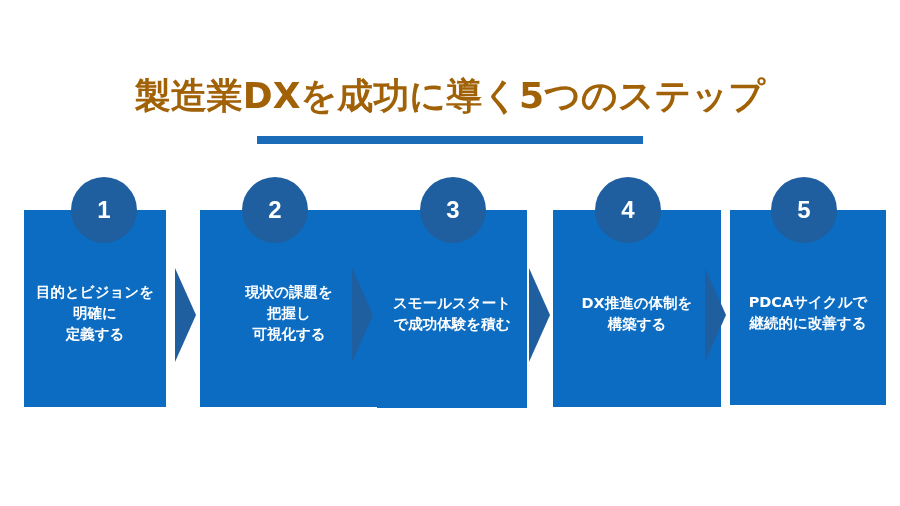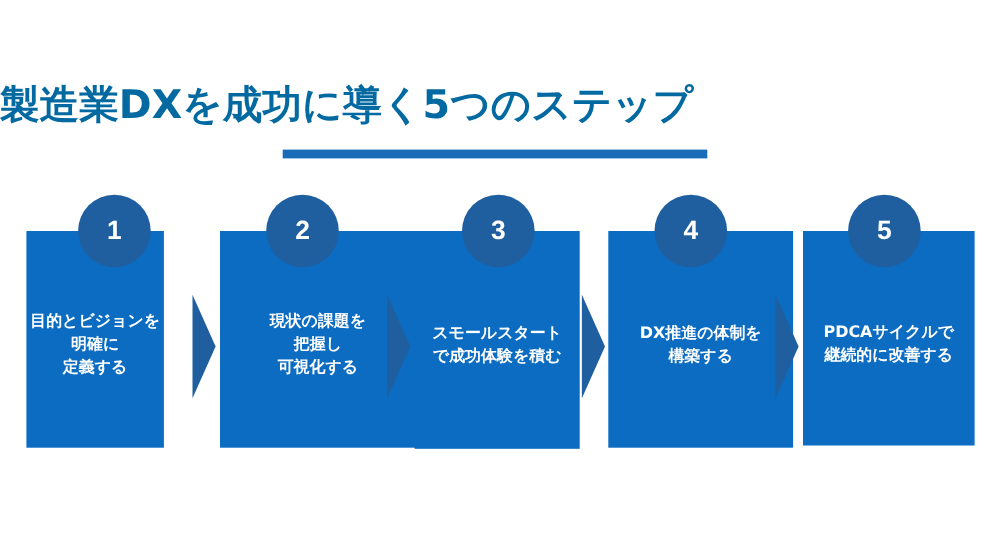--- a/index.html
+++ b/index.html
@@ -12,24 +12,24 @@
     height: 506px;
     position: relative;
     overflow: hidden;
     font-family: "DejaVu Sans", "Liberation Sans", sans-serif;
   }
   .title {
     position: absolute;
     left: 0;
     top: 74px;
     width: 900px;
-    text-align: left;
+    text-align: center;
     font-size: 36px;
     font-weight: bold;
-    color: #0369a1;
+    color: #a16207;
     letter-spacing: 0px;
     line-height: 44px;
     white-space: nowrap;
   }
   .title-underline {
     position: absolute;
     left: 257px;
     top: 136px;
     width: 386px;
     height: 8px;
@@ -79,21 +79,21 @@
     border-bottom: 47px solid transparent;
     border-left: 21px solid #1f5f9f;
   }
 </style>
 </head>
 <body>
 
 <div class="title">製造業DXを成功に導く5つのステップ</div>
 <div class="title-underline"></div>
 
-<div class="step-box" style="left:24px; width:125px;">
+<div class="step-box" style="left:24px; width:142px;">
   <div class="step-text">目的とビジョンを
 明確に
 定義する</div>
 </div>
 <div class="step-circle" style="left:71px;">1</div>
 <div class="arrow" style="left:175px;"></div>
 
 <div class="step-box" style="left:200px; width:178px;">
   <div class="step-text">現状の課題を
 把握し

